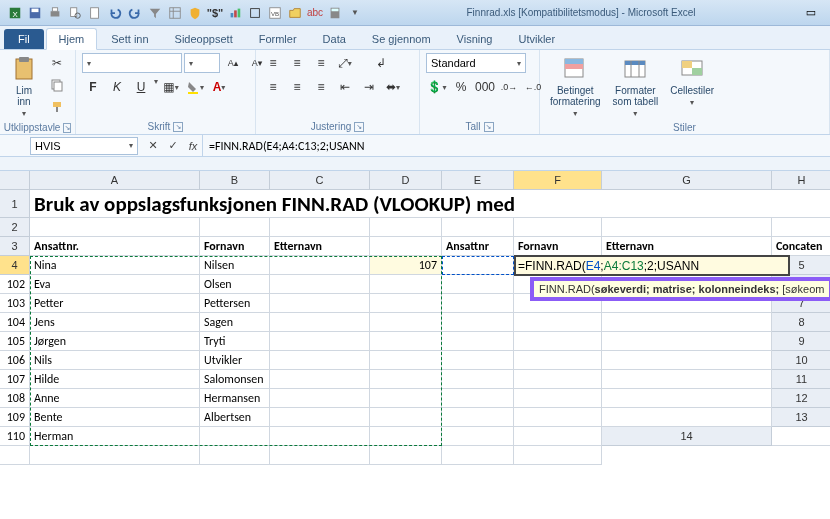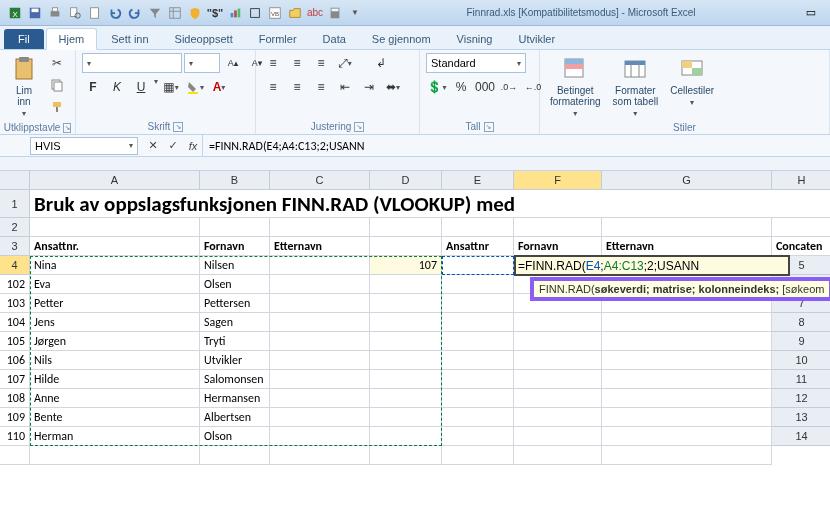--- a/index.html
+++ b/index.html
@@ -485,21 +485,20 @@
       <div class="cell">Albertsen</div>
       <div class="cell"></div>
       <div class="cell"></div>
       <div class="cell"></div>
       <div class="cell"></div>
       <div class="cell"></div>
 
     <div class="rowhdr">13</div>
     <div class="cell num">110</div>
       <div class="cell">Herman</div>
-      <div class="cell">Olson</div>
       <div class="cell"></div>
       <div class="cell"></div>
       <div class="cell"></div>
       <div class="cell"></div>
       <div class="cell"></div>
 
     <div class="rowhdr">14</div>
     <div class="cell"></div>
       <div class="cell"></div>
       <div class="cell"></div>

